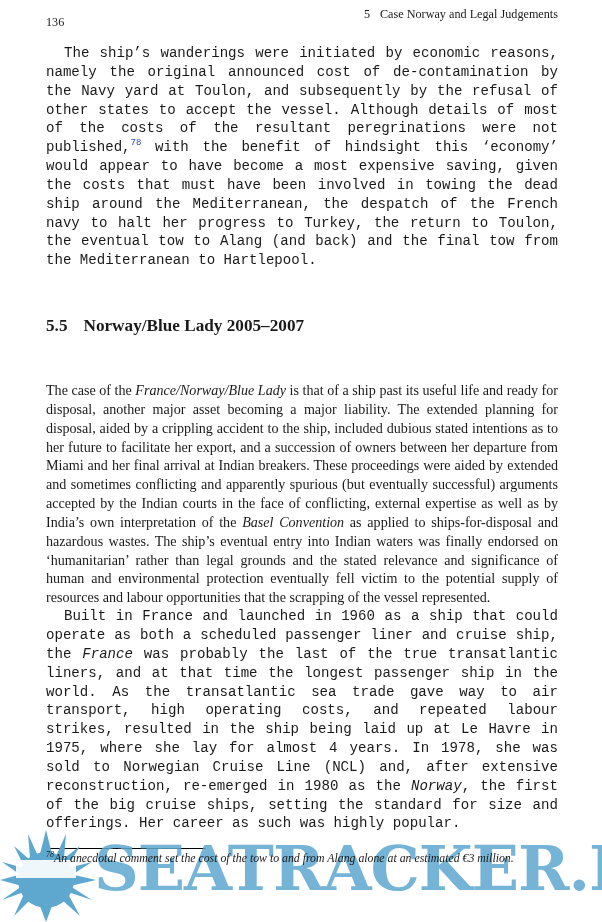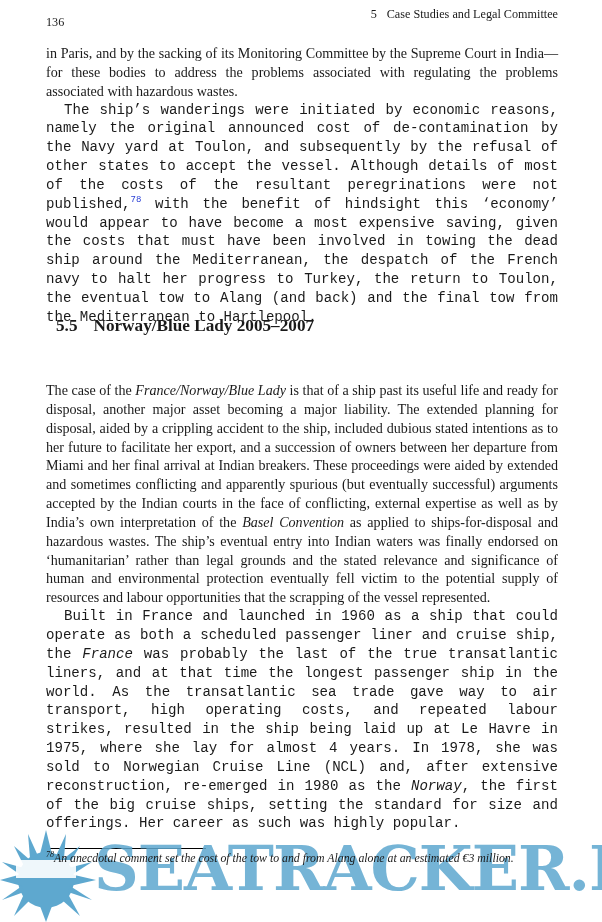--- a/index.html
+++ b/index.html
@@ -8,21 +8,21 @@
   .page { position: absolute; left: 46px; top: 0; width: 512px; }
   .running-head { position: absolute; top: 7px; left: 0; width: 512px; font-size: 12.2px; }
   .running-head .pnum { position: absolute; left: 0; top: 8px; }
   .running-head .chap { position: absolute; right: 0; top: 0; }
   .running-head .chap .cn { margin-right: 10px; }
   .body { position: absolute; top: 44px; left: 0; width: 512px; font-size: 14.1px;
           line-height: 18.85px; text-align: justify; }
   .body p { margin: 0; }
   .body p.ind { text-indent: 18px; font-family: Liberation Mono, monospace; }
   sup.fnref { color: #2a3fd6; font-size: 9px; vertical-align: 6px; line-height: 0; }
-  .section-head { position: absolute; top: 316px; left: 10px; font-weight: bold; font-size: 17.2px; }
+  .section-head { position: absolute; top: 316px; left: 0; font-weight: bold; font-size: 17.2px; }
   .section-head .sn { margin-right: 16px; }
   .body2 { top: 381px; }
   .fn-rule { position: absolute; left: 0; top: 848px; width: 160px; border-top: 1px solid #000; }
   .footnote { position: absolute; left: 0; top: 850px; width: 512px; font-size: 11.8px;
               line-height: 16px; text-align: justify; z-index: 3; font-style: italic; }
   .footnote sup { font-size: 8px; vertical-align: 5px; line-height: 0; }
   .watermark { position: absolute; left: 0; top: 830px; width: 602px; height: 92px; z-index: 2;
                pointer-events: none; }
   .wm-text { position: absolute; left: 94px; top: 8px; font-family: "DejaVu Serif", serif;
              font-weight: bold; font-size: 62px; letter-spacing: -1px; color: #5ea8cf;
@@ -30,26 +30,25 @@
   .wm-sun { position: absolute; left: 0; top: 0; }
 </style>
 </head>
 <body>
 
 <div class="page">
 
   <div class="running-head">
     <span class="pnum">136</span>
     <span class="chap">
-      <span class="cn">5</span><span>Case Studies and Legal Committee</span>
+      <span class="cn">5</span><span>Case Norway and Legal Judgements</span>
     </span>
   </div>
 
   <div class="body">
-    <p>in Paris, and by the sacking of its Monitoring Committee by the Supreme Court in India—for these bodies to address the problems associated with regulating the problems associated with hazardous wastes.</p>
     <p class="ind"><span>The ship’s wanderings were initiated by economic reasons, namely the original announced cost of de-contamination by the Navy yard at Toulon, and subsequently by the refusal of other states to accept the vessel. Although details of most of the costs of the resultant peregrinations were not published,</span><sup class="fnref">78</sup><span> with the benefit of hindsight this ‘economy’ would appear to have become a most expensive saving, given the costs that must have been involved in towing the dead ship around the Mediterranean, the despatch of the French navy to halt her progress to Turkey, the return to Toulon, the eventual tow to Alang (and back) and the final tow from the Mediterranean to Hartlepool.</span></p>
   </div>
 
   <div class="section-head">
     <span class="sn">5.5</span><span>Norway/Blue Lady 2005–2007</span>
   </div>
 
   <div class="body body2">
     <p><span>The case of the </span><i>France/Norway/Blue Lady</i><span> is that of a ship past its useful life and ready for disposal, another major asset becoming a major liability. The extended planning for disposal, aided by a crippling accident to the ship, included dubious stated intentions as to her future to facilitate her export, and a succession of owners between her departure from Miami and her final arrival at Indian breakers. These proceedings were aided by extended and sometimes conflicting and apparently spurious (but eventually successful) arguments accepted by the Indian courts in the face of conflicting, external expertise as well as by India’s own interpretation of the </span><i>Basel Convention</i><span> as applied to ships-for-disposal and hazardous wastes. The ship’s eventual entry into Indian waters was finally endorsed on ‘humanitarian’ rather than legal grounds and the stated relevance and significance of human and environmental protection eventually fell victim to the potential supply of resources and labour opportunities that the scrapping of the vessel represented.</span></p>
     <p class="ind"><span>Built in France and launched in 1960 as a ship that could operate as both a scheduled passenger liner and cruise ship, the </span><i>France</i><span> was probably the last of the true transatlantic liners, and at that time the longest passenger ship in the world. As the transatlantic sea trade gave way to air transport, high operating costs, and repeated labour strikes, resulted in the ship being laid up at Le Havre in 1975, where she lay for almost 4 years. In 1978, she was sold to Norwegian Cruise Line (NCL) and, after extensive reconstruction, re-emerged in 1980 as the </span><i>Norway</i><span>, the first of the big cruise ships, setting the standard for size and offerings. Her career as such was highly popular.</span></p>

